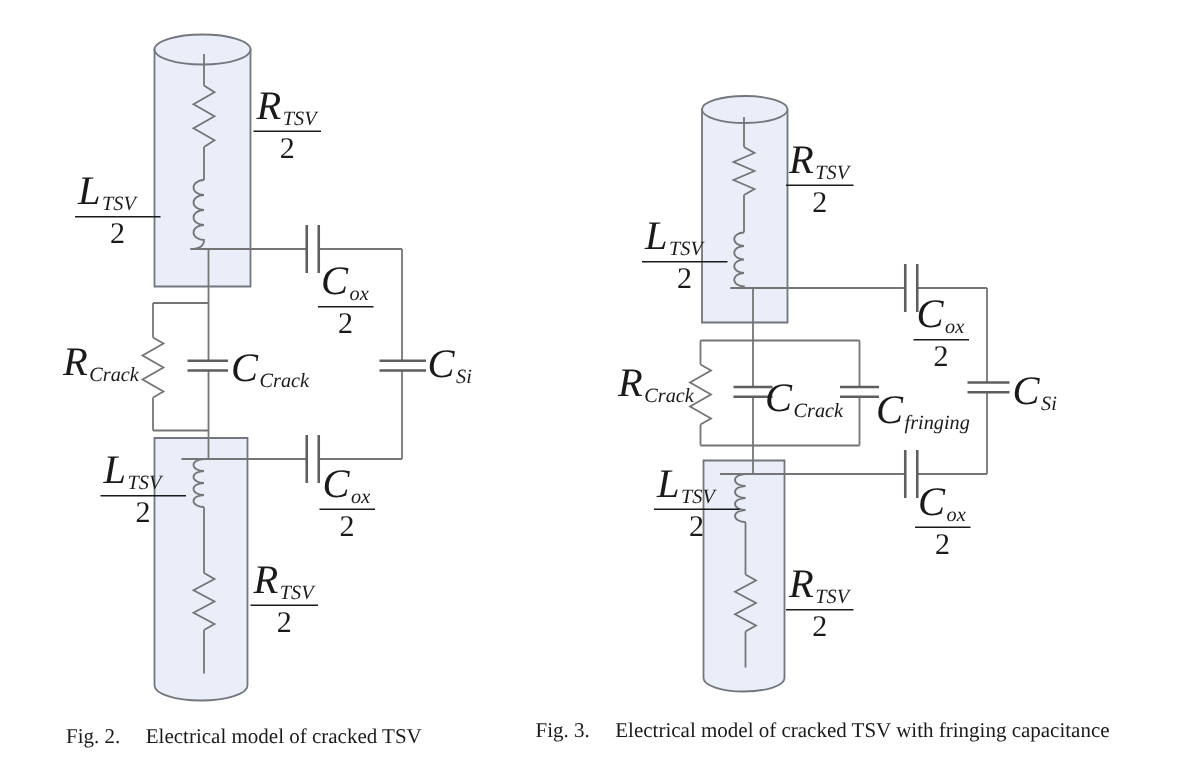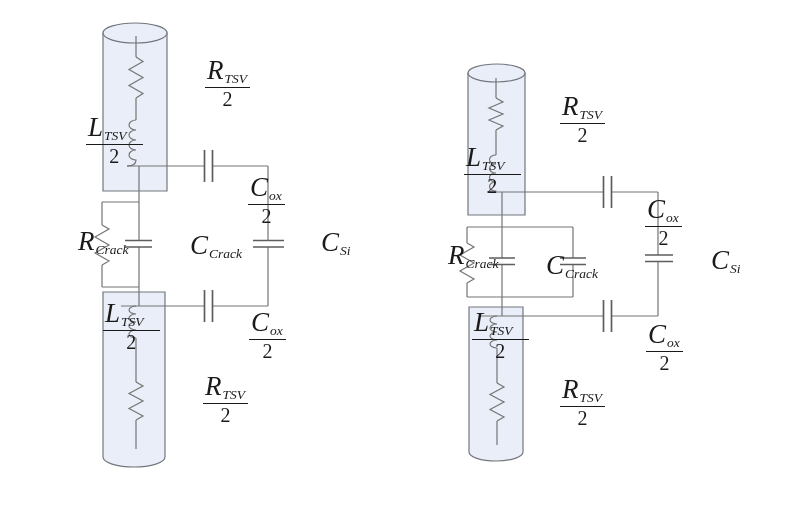--- a/index.html
+++ b/index.html
@@ -2,21 +2,21 @@
 <html style="--line: #757575; --plate: #5e5e5e; --cyl: #73777d; --tsv_fill: #e9eef8; --ink: #1a1a1a;"><head>
 <meta charset="utf-8">
 <style>
   html,body{margin:0;padding:0;}
   body{background:#ffffff;font-family:"Liberation Serif",serif;}
   .canvas{position:relative;width:792px;height:518px;background:#fff;overflow:hidden;}
   svg{position:absolute;left:0;top:0;}
   .tsv{fill:var(--tsv_fill);stroke:var(--cyl);stroke-width:1.2;}
   .wire{fill:none;stroke:var(--line);stroke-width:1.2;}
   .plate{fill:none;stroke:var(--plate);stroke-width:1.7;}
-  .lab{position:absolute;color:var(--ink);line-height:1;white-space:nowrap;margin-left:36px;}
+  .lab{position:absolute;color:var(--ink);line-height:1;white-space:nowrap;}
   .sym{font-style:italic;font-size:27px;font-family:"Liberation Serif",serif;}
   sub.s{font-style:italic;font-size:13.5px;vertical-align:-0.32em;margin-left:1px;}
   .frac{text-align:center;}
   .frac .num{display:inline-block;border-bottom:1.4px solid var(--ink);padding:0 3px 1px 2px;}
   .frac .num.ext{padding-right:16px;text-align:center;}
   .frac .den{display:block;font-size:20px;margin-top:1px;}
   .cap{position:absolute;font-size:14px;color:var(--ink);white-space:nowrap;}
   .cap .txt{margin-left:17px;}
 </style>
 </head>
@@ -119,30 +119,39 @@
   <div class="lab frac" style="left:609px;top:196px;">
     <span class="num"><span class="sym">C</span><sub class="s">ox</sub></span>
     <span class="den">2</span>
   </div>
   <div class="lab" style="left:412px;top:242px;">
     <span class="sym">R</span><sub class="s">Crack</sub>
   </div>
   <div class="lab" style="left:510px;top:252px;">
     <span class="sym">C</span><sub class="s">Crack</sub>
   </div>
+  <div class="lab" style="left:584px;top:260px;">
+    <span class="sym">C</span><sub class="s">fringing</sub>
+  </div>
   <div class="lab" style="left:675px;top:247px;">
     <span class="sym">C</span><sub class="s">Si</sub>
   </div>
   <div class="lab frac" style="left:610px;top:321px;">
     <span class="num"><span class="sym">C</span><sub class="s">ox</sub></span>
     <span class="den">2</span>
   </div>
   <div class="lab frac" style="left:436px;top:309px;">
     <span class="num ext"><span class="sym">L</span><sub class="s">TSV</sub></span>
     <span class="den">2</span>
   </div>
   <div class="lab frac" style="left:524px;top:376px;">
     <span class="num"><span class="sym">R</span><sub class="s">TSV</sub></span>
     <span class="den">2</span>
   </div>
 
+  <div class="cap" style="left:44px;top:484px;">
+    <span class="tag">Fig. 2.</span><span class="txt">Electrical model of cracked TSV</span>
+  </div>
+  <div class="cap" style="left:357px;top:480px;">
+    <span class="tag">Fig. 3.</span><span class="txt">Electrical model of cracked TSV with fringing capacitance</span>
+  </div>
 
 </div>
 
 </body></html>

